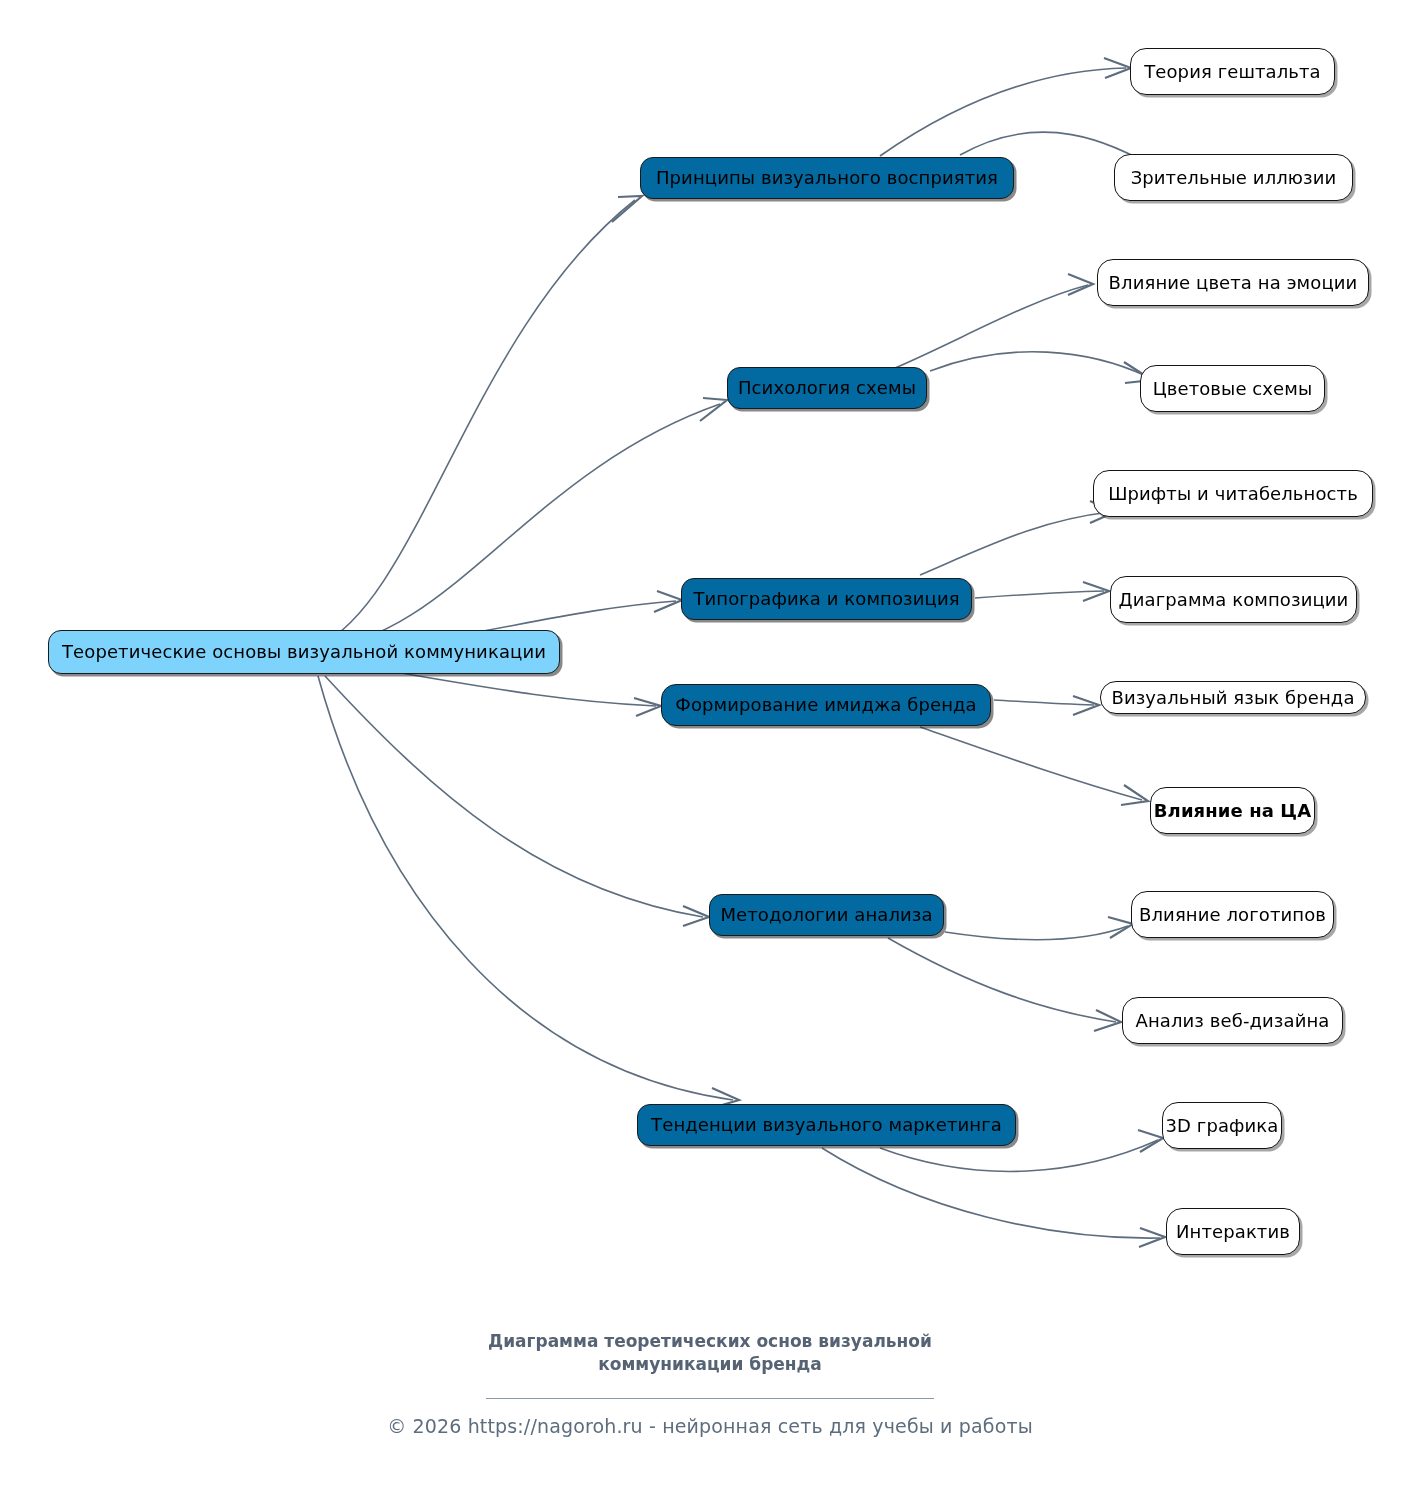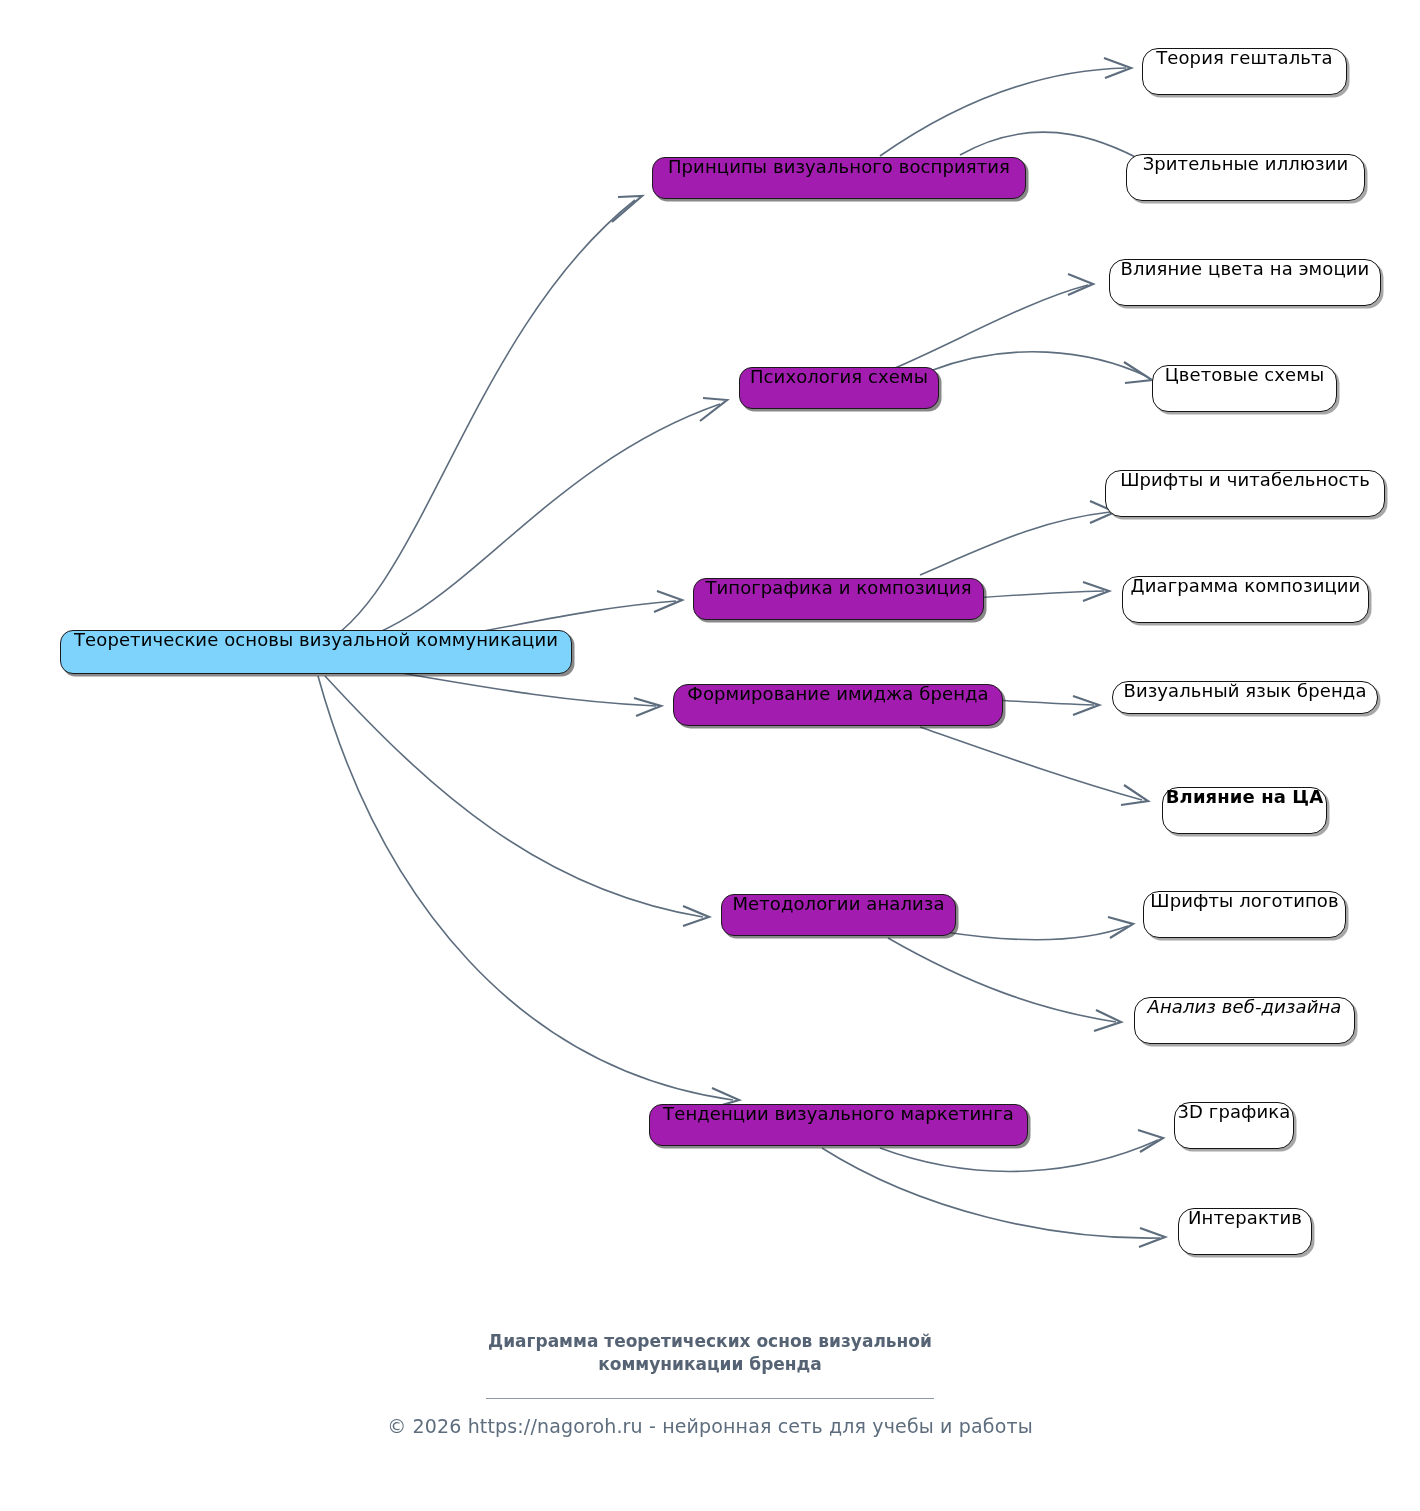--- a/index.html
+++ b/index.html
@@ -43,38 +43,38 @@
     stroke-width: 2.2;
     stroke-linecap: butt;
     stroke-linejoin: miter;
   }
 
   
   .node {
     position: absolute;
     box-sizing: border-box;
     display: flex;
+    align-items: center;
     justify-content: center;
     white-space: nowrap;
     line-height: 1;
     letter-spacing: 0.1px;
-    margin-left: 12px;
   }
 
   .node-root {
     background: #7dd3fc;
     border: 1.6px solid #1a1a1a;
     border-radius: 13px;
     color: #000000;
     font-size: 18px;
     box-shadow: 2.5px 2.5px 0 rgba(40,40,40,0.55);
   }
 
   .node-branch {
-    background: #a21caf;
+    background: #0369a1;
     border: 1.6px solid #1a1a1a;
     border-radius: 13px;
     color: #000000;
     font-size: 18px;
     box-shadow: 2.5px 2.5px 0 rgba(40,40,40,0.55);
   }
 
   .node-leaf {
     background: #ffffff;
     border: 1.8px solid #141414;
@@ -246,23 +246,23 @@
     <span>Визуальный язык бренда</span>
   </div>
   <div class="node node-leaf" style="left:1150px; top:787px; width:165px; height:47px;font-weight:bold;">
     <span>Влияние на ЦА</span>
   </div>
 
   <div class="node node-branch" style="left:709px; top:894px; width:235px; height:42px;">
     <span>Методологии анализа</span>
   </div>
   <div class="node node-leaf" style="left:1131px; top:891px; width:203px; height:47px;">
-    <span>Шрифты логотипов</span>
-  </div>
-  <div class="node node-leaf" style="left:1122px; top:997px; width:221px; height:47px;font-style:italic;">
+    <span>Влияние логотипов</span>
+  </div>
+  <div class="node node-leaf" style="left:1122px; top:997px; width:221px; height:47px;">
     <span>Анализ веб-дизайна</span>
   </div>
 
   <div class="node node-branch" style="left:637px; top:1104px; width:379px; height:42px;">
     <span>Тенденции визуального маркетинга</span>
   </div>
   <div class="node node-leaf" style="left:1162px; top:1102px; width:120px; height:47px;">
     <span>3D графика</span>
   </div>
   <div class="node node-leaf" style="left:1166px; top:1208px; width:134px; height:47px;">

